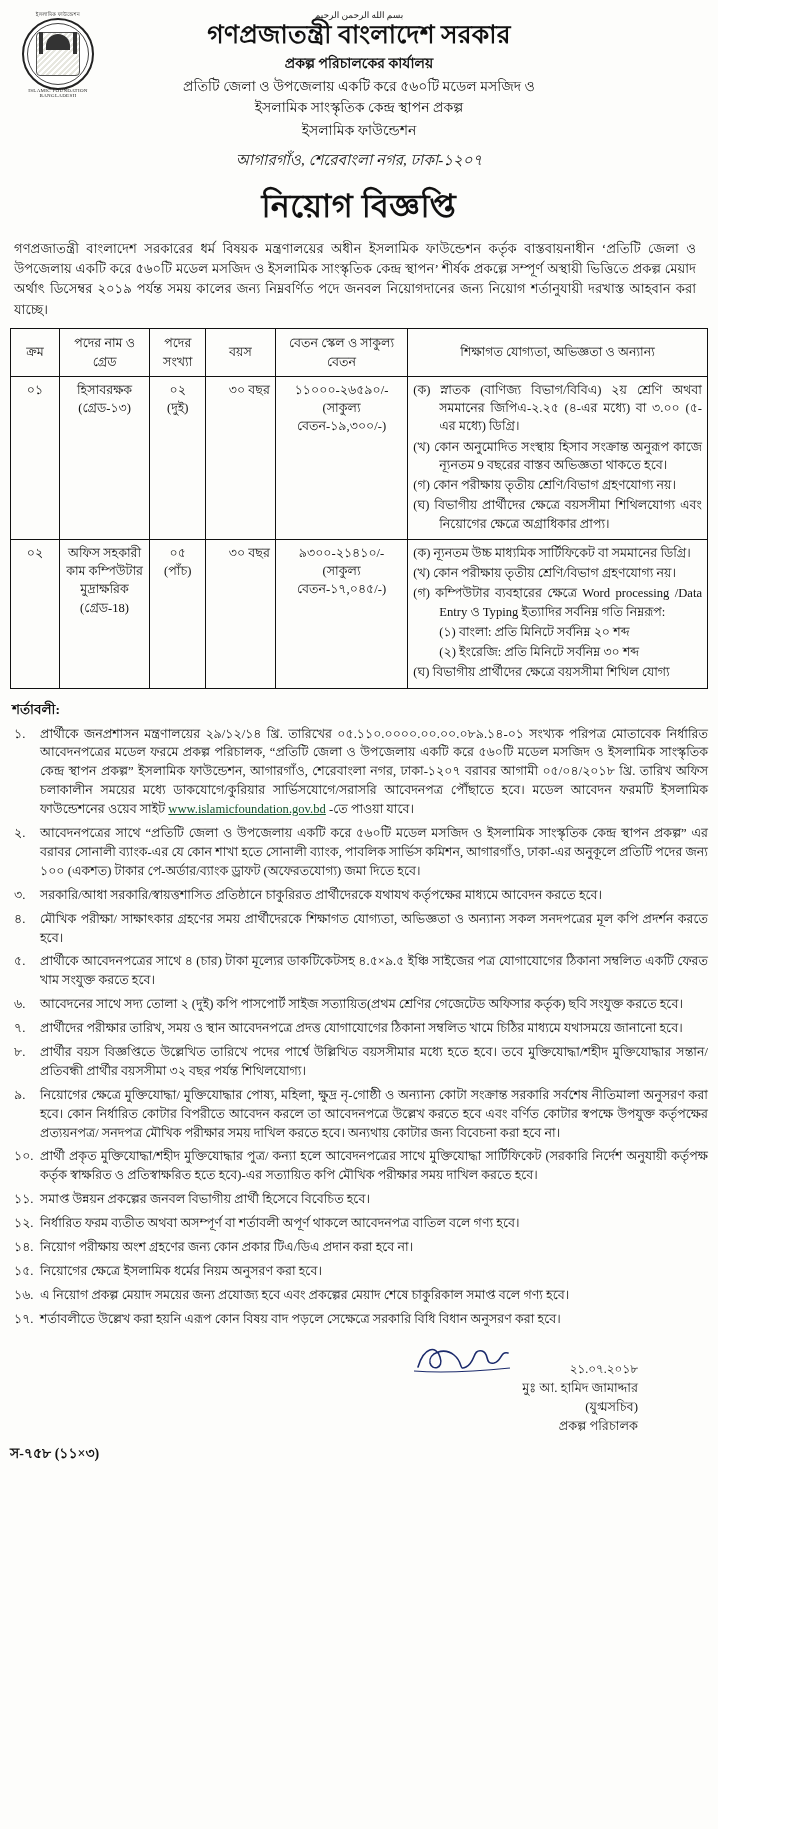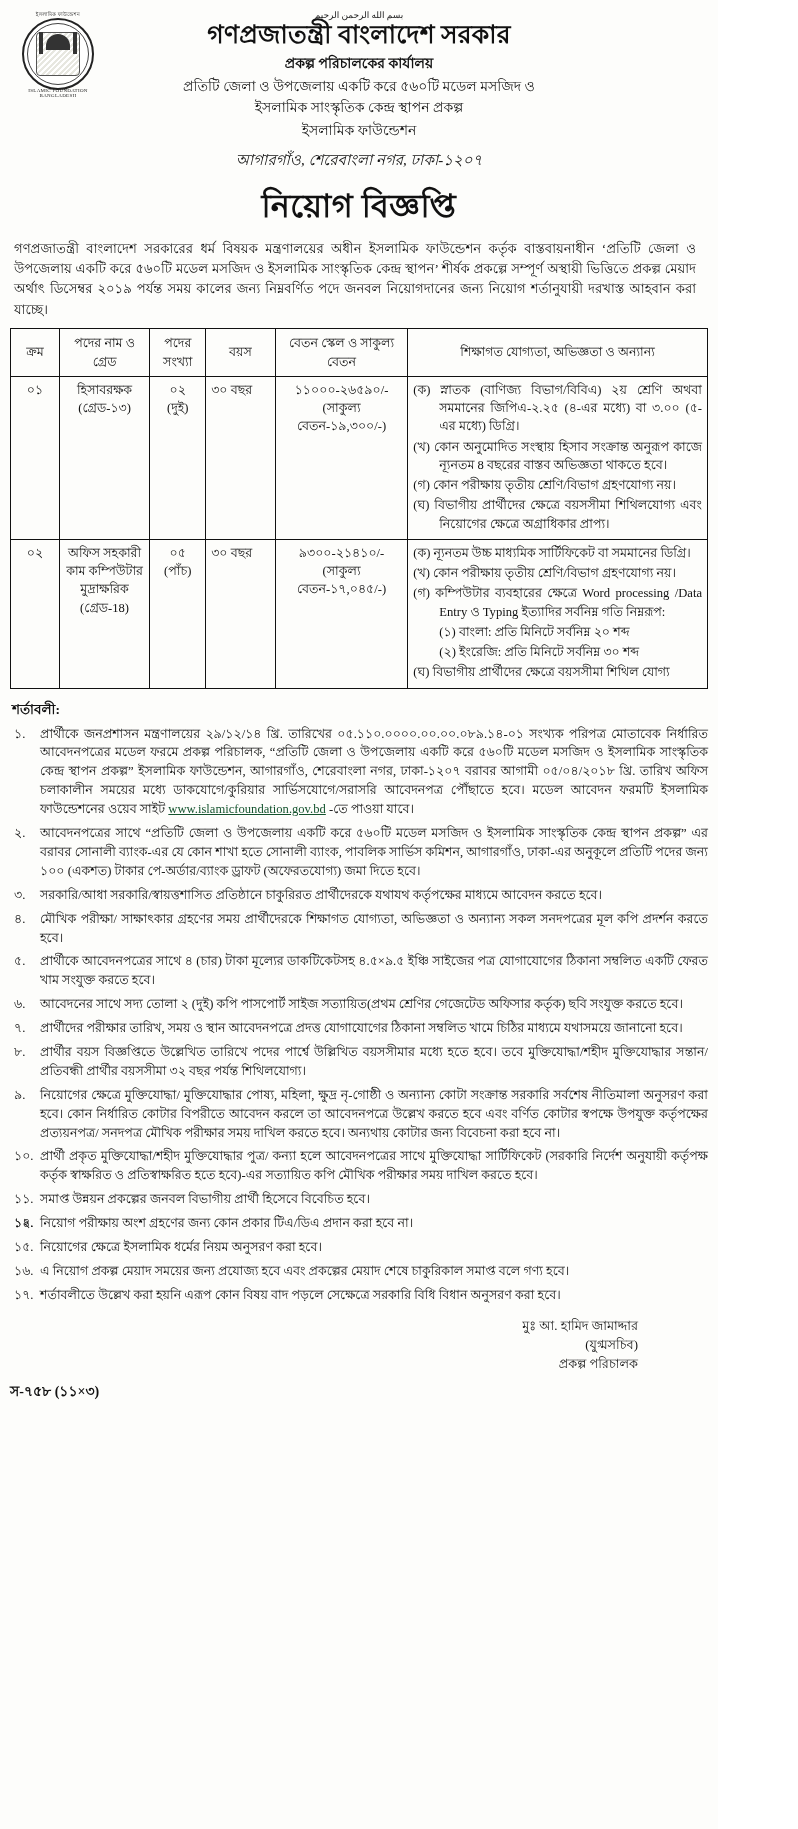--- a/index.html
+++ b/index.html
@@ -145,21 +145,21 @@
   }
   table.jobs th {
     text-align: center;
     font-weight: normal;
     padding: 5px 3px;
     vertical-align: middle;
   }
   .c-krom   { width: 7%;  text-align: center; }
   .c-post   { width: 13%; text-align: center; }
   .c-num    { width: 8%;  text-align: center; }
-  .c-age    { width: 10%; text-align: left; }
+  .c-age    { width: 10%; text-align: right; }
   .c-pay    { width: 19%; text-align: center; }
   .c-qual   { width: 43%; text-align: left; }
   .qual-ind  { display: block; margin-bottom: 2px; padding-left: 26px; text-indent: -26px; text-align: justify; }
   .qual-sub  { display: block; margin-bottom: 2px; padding-left: 48px; text-indent: -22px; }
   .center-ln { display: block; text-align: center; }
 
   
   .cond-title {
     font-size: 13.5px;
     font-weight: bold;
@@ -265,21 +265,21 @@
           <span class="center-ln">০২</span>
           <span class="center-ln">(দুই)</span>
         </td>
         <td class="c-age">৩০ বছর</td>
         <td class="c-pay">
           <span class="center-ln">১১০০০-২৬৫৯০/-</span>
           <span class="center-ln">(সাকুল্য বেতন-১৯,৩০০/-)</span>
         </td>
         <td class="c-qual">
           <span class="qual-ind">(ক) স্নাতক (বাণিজ্য বিভাগ/বিবিএ) ২য় শ্রেণি অথবা সমমানের জিপিএ-২.২৫ (৪-এর মধ্যে) বা ৩.০০ (৫-এর মধ্যে) ডিগ্রি।</span>
-          <span class="qual-ind">(খ) কোন অনুমোদিত সংস্থায় হিসাব সংক্রান্ত অনুরূপ কাজে ন্যূনতম 8 বছরের বাস্তব অভিজ্ঞতা থাকতে হবে।</span>
+          <span class="qual-ind">(খ) কোন অনুমোদিত সংস্থায় হিসাব সংক্রান্ত অনুরূপ কাজে ন্যূনতম 9 বছরের বাস্তব অভিজ্ঞতা থাকতে হবে।</span>
           <span class="qual-ind">(গ) কোন পরীক্ষায় তৃতীয় শ্রেণি/বিভাগ গ্রহণযোগ্য নয়।</span>
           <span class="qual-ind">(ঘ) বিভাগীয় প্রার্থীদের ক্ষেত্রে বয়সসীমা শিথিলযোগ্য এবং নিয়োগের ক্ষেত্রে অগ্রাধিকার প্রাপ্য।</span>
         </td>
       </tr>
       <tr>
         <td class="c-krom">০২</td>
         <td class="c-post">
           <span class="center-ln">অফিস সহকারী কাম কম্পিউটার মুদ্রাক্ষরিক</span>
           <span class="center-ln">(গ্রেড-18)</span>
         </td>
@@ -334,37 +334,46 @@
     <li>
       <span class="num">৯.</span><span>নিয়োগের ক্ষেত্রে মুক্তিযোদ্ধা/ মুক্তিযোদ্ধার পোষ্য, মহিলা, ক্ষুদ্র নৃ-গোষ্ঠী ও অন্যান্য কোটা সংক্রান্ত সরকারি সর্বশেষ নীতিমালা অনুসরণ করা হবে। কোন নির্ধারিত কোটার বিপরীতে আবেদন করলে তা আবেদনপত্রে উল্লেখ করতে হবে এবং বর্ণিত কোটার স্বপক্ষে উপযুক্ত কর্তৃপক্ষের প্রত্যয়নপত্র/ সনদপত্র মৌখিক পরীক্ষার সময় দাখিল করতে হবে। অন্যথায় কোটার জন্য বিবেচনা করা হবে না।</span>
     </li>
     <li>
       <span class="num">১০.</span><span>প্রার্থী প্রকৃত মুক্তিযোদ্ধা/শহীদ মুক্তিযোদ্ধার পুত্র/ কন্যা হলে আবেদনপত্রের সাথে মুক্তিযোদ্ধা সার্টিফিকেট (সরকারি নির্দেশ অনুযায়ী কর্তৃপক্ষ কর্তৃক স্বাক্ষরিত ও প্রতিস্বাক্ষরিত হতে হবে)-এর সত্যায়িত কপি মৌখিক পরীক্ষার সময় দাখিল করতে হবে।</span>
     </li>
     <li>
       <span class="num">১১.</span><span>সমাপ্ত উন্নয়ন প্রকল্পের জনবল বিভাগীয় প্রার্থী হিসেবে বিবেচিত হবে।</span>
     </li>
     <li>
-      <span class="num">১২.</span>
+      <span class="num">১২.</span><span>নির্ধারিত ফরম ব্যতীত অথবা অসম্পূর্ণ বা শর্তাবলী অপূর্ণ থাকলে আবেদনপত্র বাতিল বলে গণ্য হবে।</span>
     </li>
     <li>
       <span class="num">১৪.</span><span>নিয়োগ পরীক্ষায় অংশ গ্রহণের জন্য কোন প্রকার টিএ/ডিএ প্রদান করা হবে না।</span>
     </li>
     <li>
       <span class="num">১৫.</span><span>নিয়োগের ক্ষেত্রে ইসলামিক ধর্মের নিয়ম অনুসরণ করা হবে।</span>
     </li>
     <li>
       <span class="num">১৬.</span><span>এ নিয়োগ প্রকল্প মেয়াদ সময়ের জন্য প্রযোজ্য হবে এবং প্রকল্পের মেয়াদ শেষে চাকুরিকাল সমাপ্ত বলে গণ্য হবে।</span>
     </li>
     <li>
       <span class="num">১৭.</span><span>শর্তাবলীতে উল্লেখ করা হয়নি এরূপ কোন বিষয় বাদ পড়লে সেক্ষেত্রে সরকারি বিধি বিধান অনুসরণ করা হবে।</span>
     </li>
   </ol>
 
   <div class="sign-block">
+    <div>
+      <span class="sign-scribble">
+        <svg width="150" height="34" viewBox="0 0 150 34">
+          <path d="M8 26 C14 6, 26 4, 30 16 C34 28, 22 30, 20 22 C18 12, 34 6, 44 14 C54 22, 48 30, 56 26 C66 21, 62 8, 72 10 C80 12, 74 24, 84 22 C92 20, 90 10, 98 12" stroke="#1b2a6b" stroke-width="1.6" fill="none" stroke-linecap="round"></path>
+          <path d="M4 30 C30 32, 70 30, 100 27" stroke="#1b2a6b" stroke-width="1.1" fill="none"></path>
+        </svg>
+      </span>
+      <span class="sign-date">২১.০৭.২০১৮</span>
+    </div>
     <div>মুঃ আ. হামিদ জামাদ্দার</div>
     <div>(যুগ্মসচিব)</div>
     <div>প্রকল্প পরিচালক</div>
   </div>
 
   <div class="footer-code">স-৭৫৮ (১১×৩)</div>
 
 </div>
 
 </body></html>

